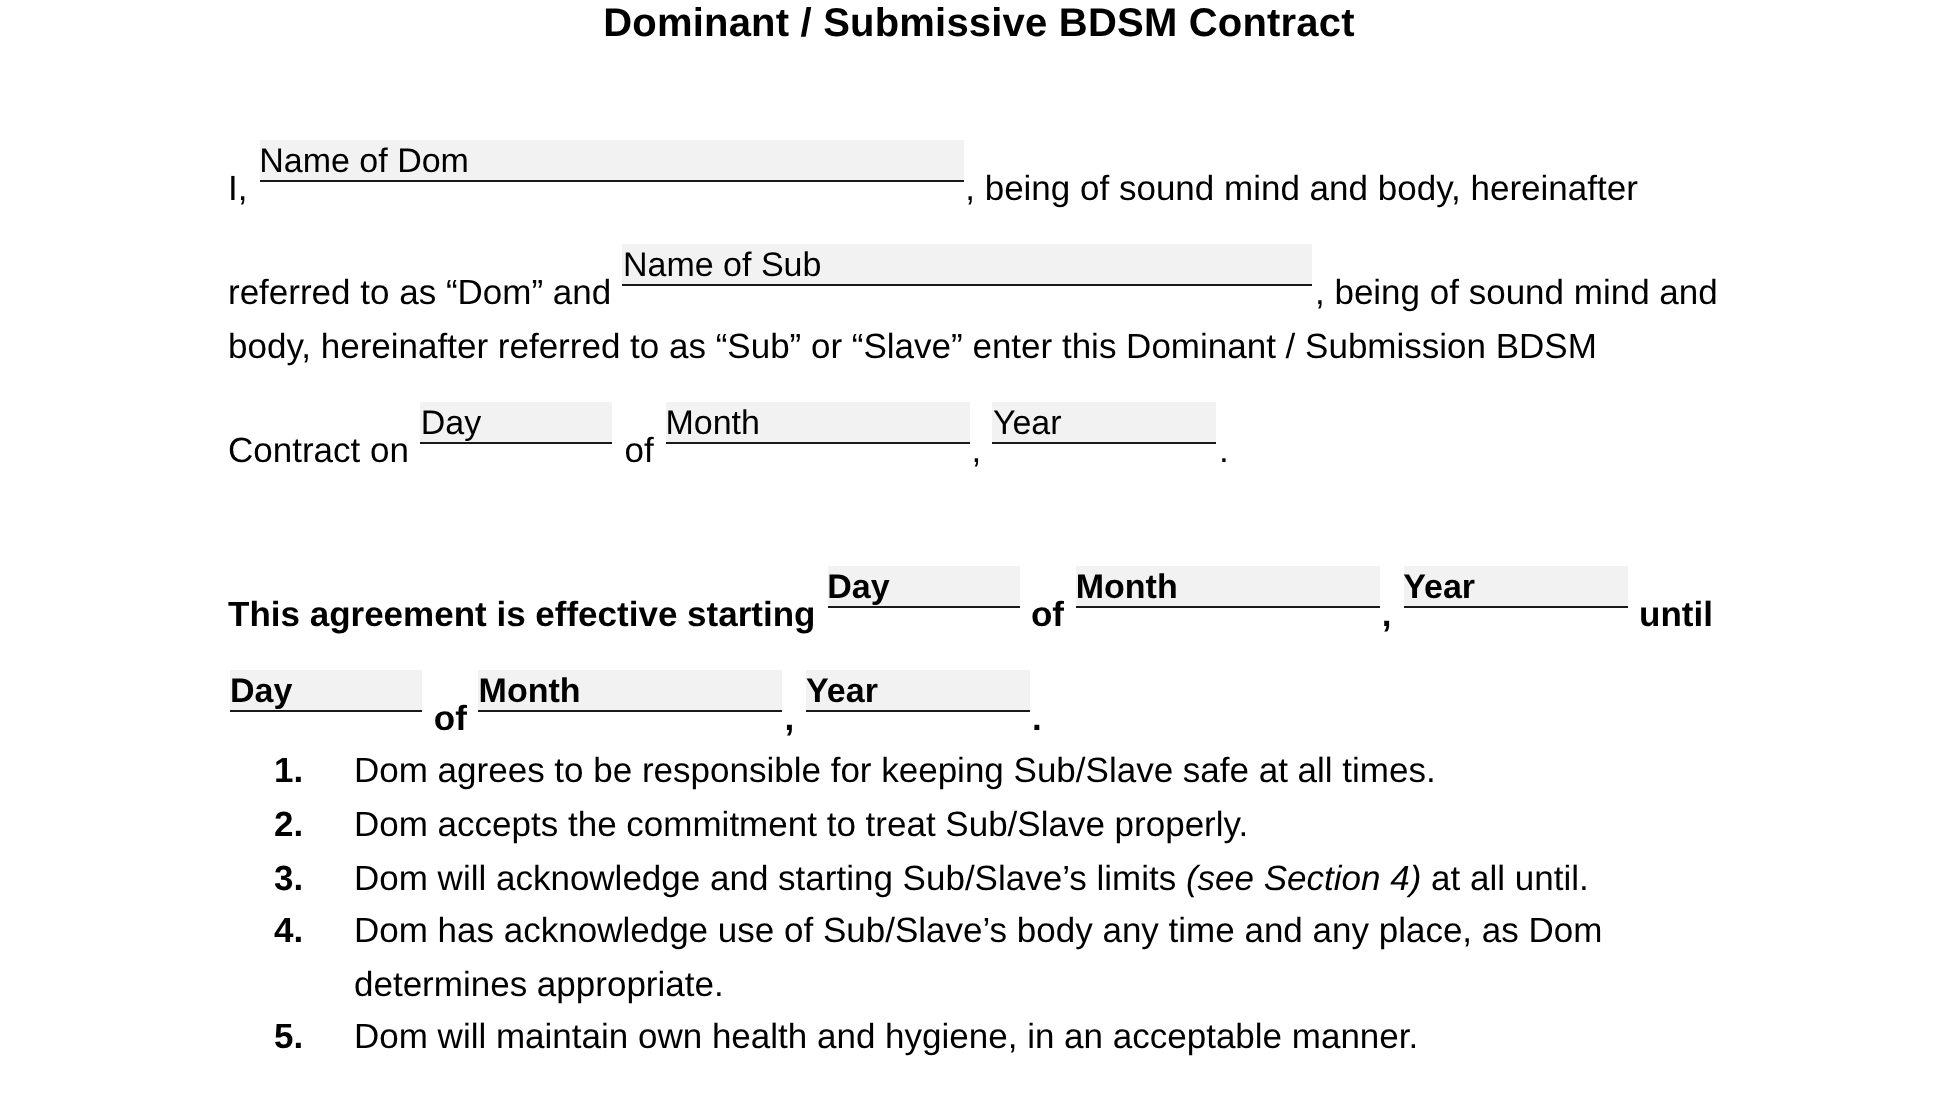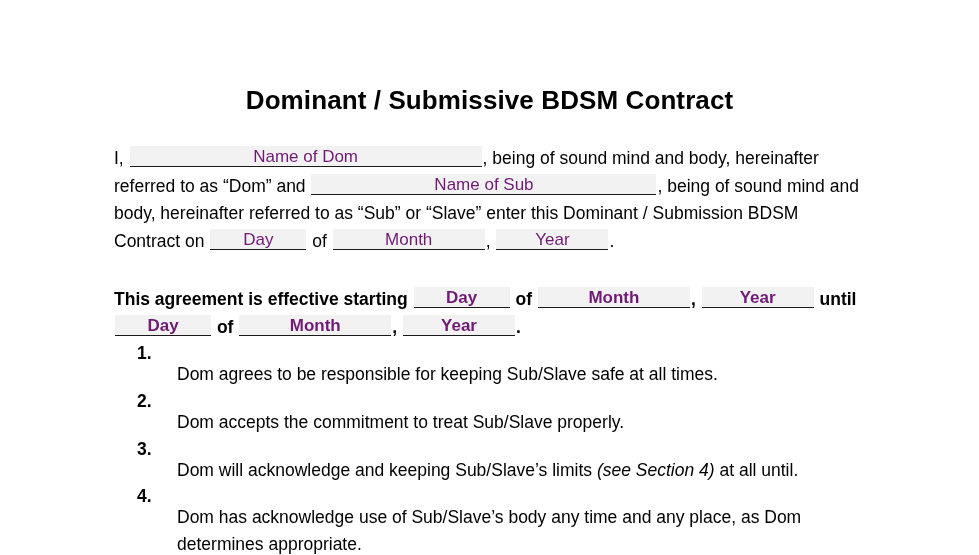--- a/index.html
+++ b/index.html
@@ -18,25 +18,24 @@
 
   .page {
     position: relative;
     width: 979px;
     height: 555px;
     overflow: hidden;
   }
 
   .doc-title {
     text-align: center;
-    font-size: 26px;
+    font-size: 20px;
     font-weight: bold;
     letter-spacing: 0.1px;
     margin: 0;
-    padding-top: 88px;
     line-height: 24px;
   }
 
   .body-block {
     margin-left: 114px;
     margin-right: 110px;
   }
 
   .para {
     font-size: 17.5px;
@@ -47,26 +46,25 @@
 
   .para.p1 { margin-top: 31px; }
   .para.p2 { margin-top: 29px; font-weight: bold; }
 
   
   .field {
     display: inline-block;
     vertical-align: baseline;
     background: #f2f2f2;
     border-bottom: 1.6px solid #1a1a1a;
-    color: #701a75;
-    text-align: center;
+    color: #000000;
     font-size: 17px;
     line-height: 21px;
     height: 21px;
-    margin: 0 1px;
+    margin: 12px 1px;
     position: relative;
     top: 3px;
     box-sizing: border-box;
     overflow: hidden;
     white-space: nowrap;
   }
   .f-name-dom { width: 352px; }
   .f-name-sub { width: 345px; }
   .f-day  { width: 96px; }
   .f-month{ width: 152px; }
@@ -93,21 +91,20 @@
     padding-left: 23px;
   }
   .num {
     font-weight: bold;
     width: 40px;
     flex: 0 0 40px;
     text-align: left;
   }
   .itxt {
     flex: 1 1 auto;
-    margin-top: 21px;
   }
   .bi {
     font-style: italic;
     font-weight: normal;
   }
 </style>
 </head>
 <body>
 
 <div class="page">
@@ -125,21 +122,21 @@
       <li>
         <span class="num">1.</span>
         <span class="itxt">Dom agrees to be responsible for keeping Sub/Slave safe at all times.</span>
       </li>
       <li>
         <span class="num">2.</span>
         <span class="itxt">Dom accepts the commitment to treat Sub/Slave properly.</span>
       </li>
       <li>
         <span class="num">3.</span>
-        <span class="itxt"><span>Dom will acknowledge and keeping Sub/Slave’s limits </span><span class="bi">(see Section 4)</span><span> at all until.</span></span>
+        <span class="itxt"><span>Dom will acknowledge and starting Sub/Slave’s limits </span><span class="bi">(see Section 4)</span><span> at all until.</span></span>
       </li>
       <li>
         <span class="num">4.</span>
         <span class="itxt">Dom has acknowledge use of Sub/Slave’s body any time and any place, as Dom determines appropriate.</span>
       </li>
       <li>
         <span class="num">5.</span>
         <span class="itxt">Dom will maintain own health and hygiene, in an acceptable manner.</span>
       </li>
     </ol>

